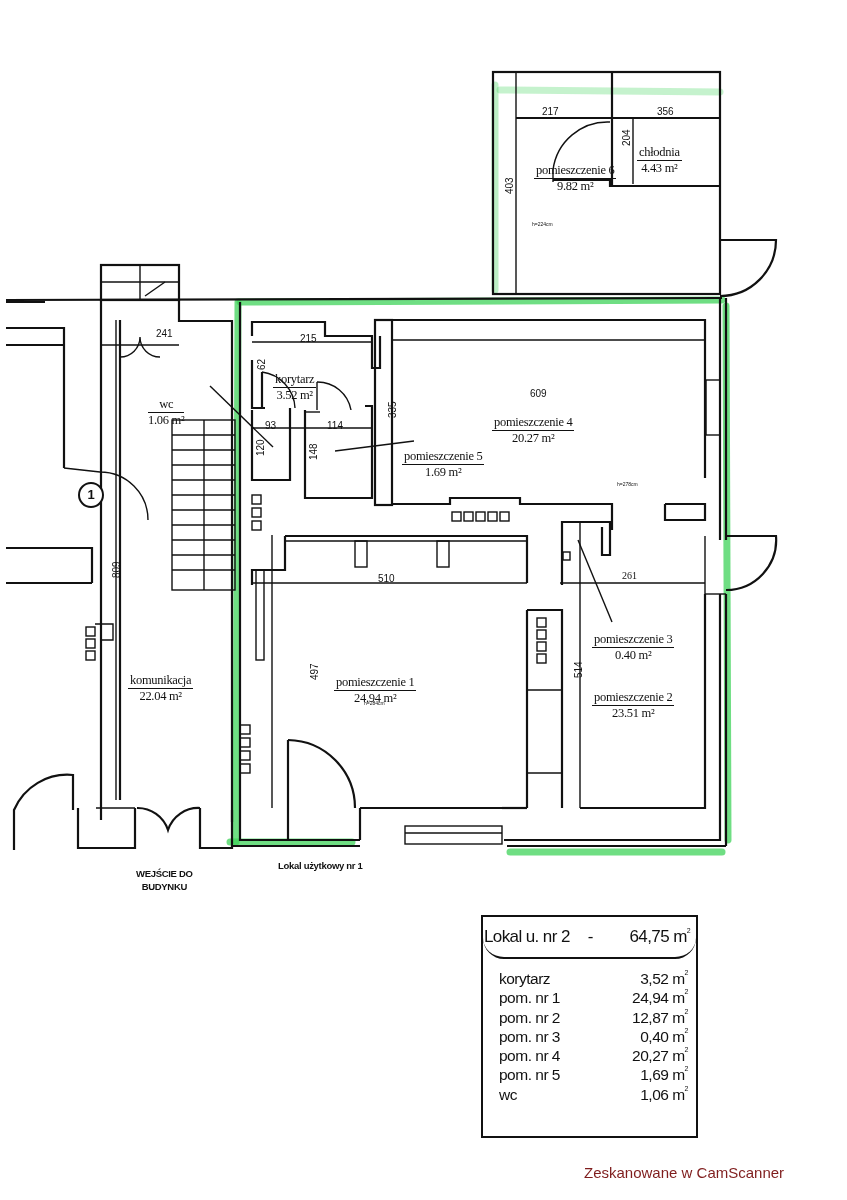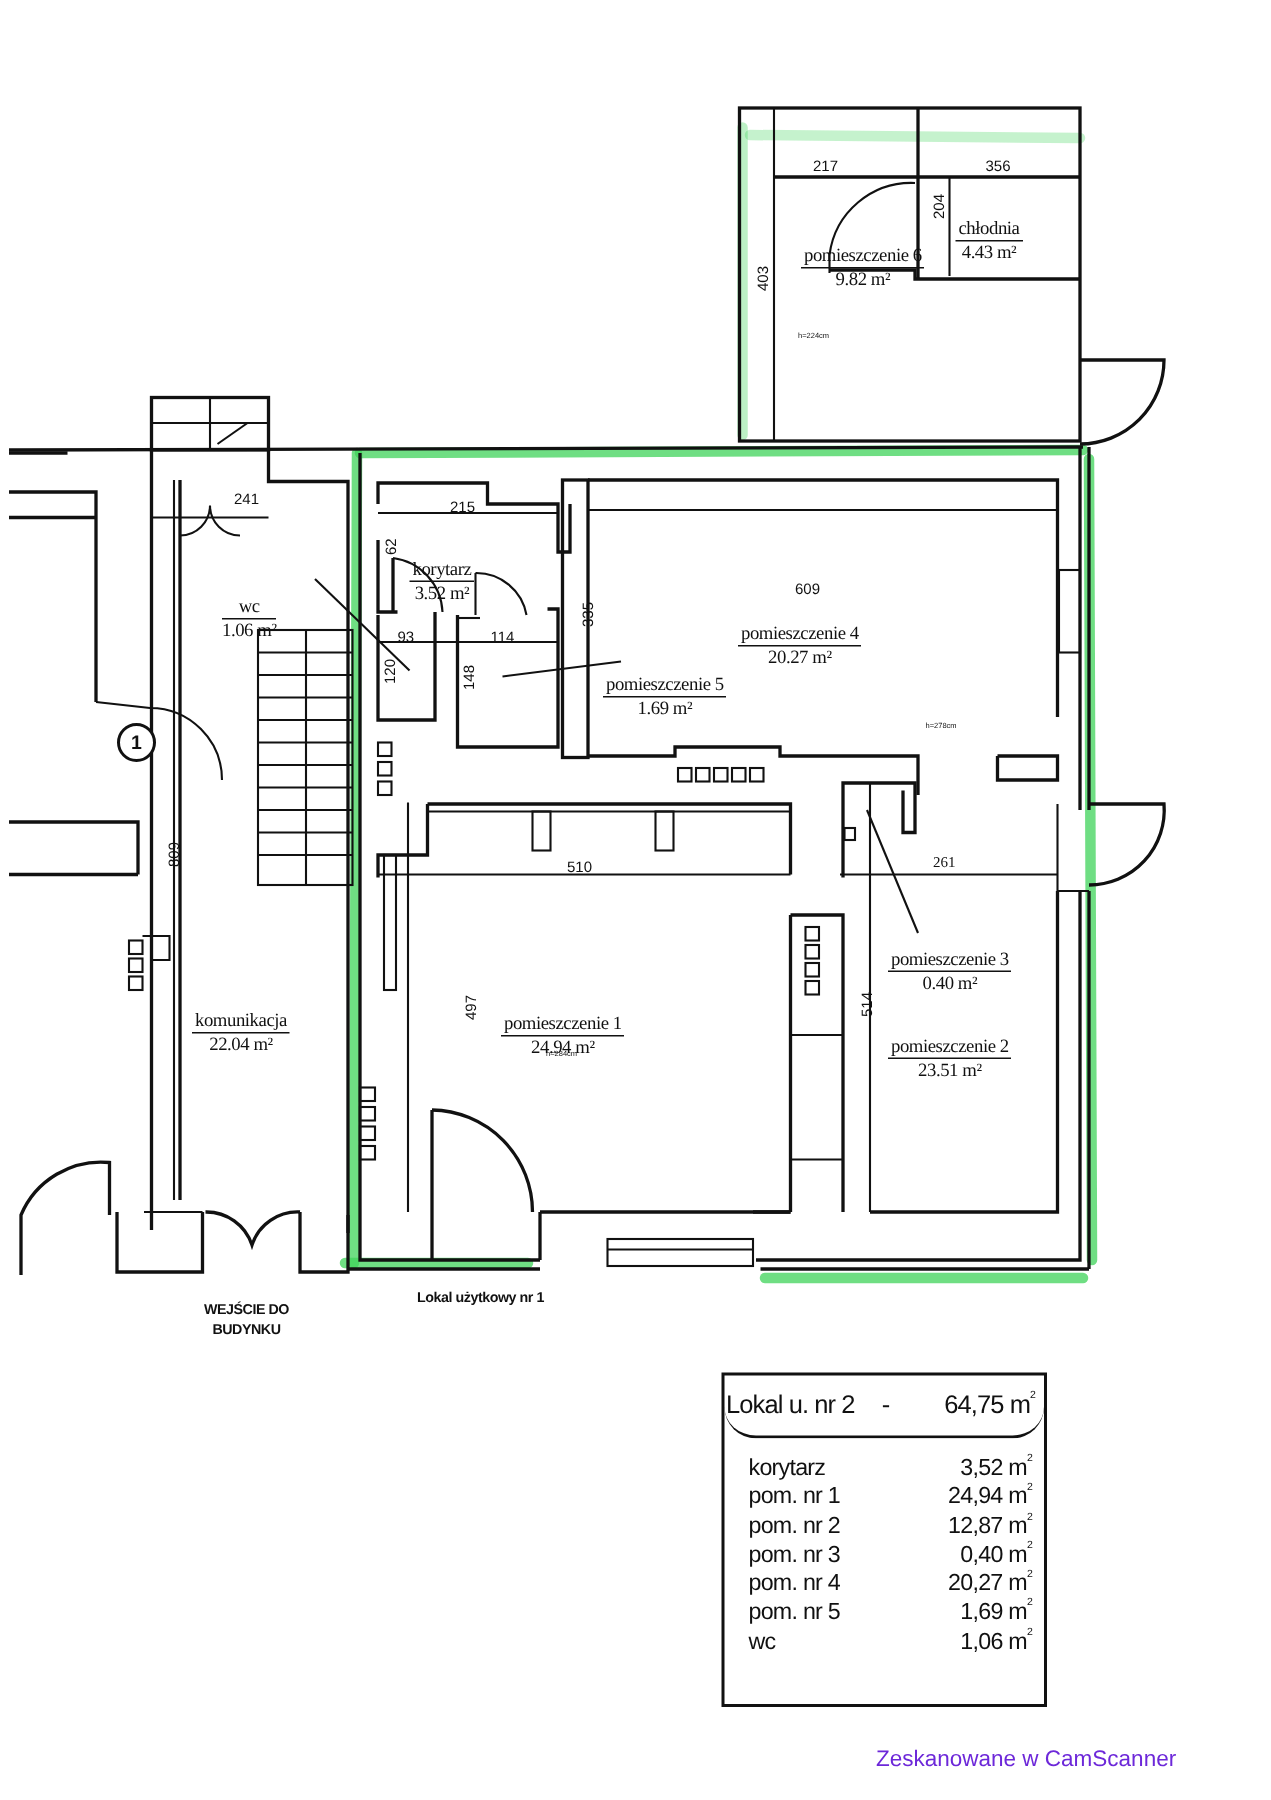--- a/index.html
+++ b/index.html
@@ -17,21 +17,21 @@
   .caption{position:absolute;font-family:"Liberation Sans",sans-serif;font-weight:bold;font-size:9.5px;text-align:center;line-height:13px;letter-spacing:-0.3px;}
   .marker{position:absolute;left:78px;top:482px;width:22px;height:22px;border:2px solid #111;border-radius:50%;font-size:13px;font-weight:bold;text-align:center;line-height:22px;background:#fff;}
   .table{position:absolute;left:481px;top:915px;width:217px;height:223px;border:2px solid #111;box-sizing:border-box;}
   .table .head{height:40px;border-bottom:2.5px solid #111;display:flex;align-items:center;font-size:17px;letter-spacing:-0.6px;padding:0 0 0 1px;border-radius:21px;}
   .table .head .t{flex:0 0 auto;}
   .table .head .dash{margin:0 14px 0 18px;}
   .table .head .v{margin-left:auto;padding-right:6px;}
   .table .rows{padding:10px 8px 0 16px;}
   .table .row{display:flex;justify-content:space-between;font-size:15.5px;line-height:19.3px;letter-spacing:-0.5px;}
   sup{font-size:7px;vertical-align:top;line-height:8px;}
-  .footer{position:absolute;left:584px;top:1164px;font-size:15px;color:#6d28d9;font-family:"Liberation Sans",sans-serif;}
+  .footer{position:absolute;left:584px;top:1164px;font-size:15px;color:#7f1d1d;font-family:"Liberation Sans",sans-serif;}
 </style>
 </head>
 <body>
 
 <svg id="plan" viewBox="0 0 847 1200">
 
   <g>
     <path class="green" d="M240 302 L722 300"></path>
     <path class="green" d="M238 302 L236 842"></path>
     <path class="green" d="M230 842 L352 842"></path>

